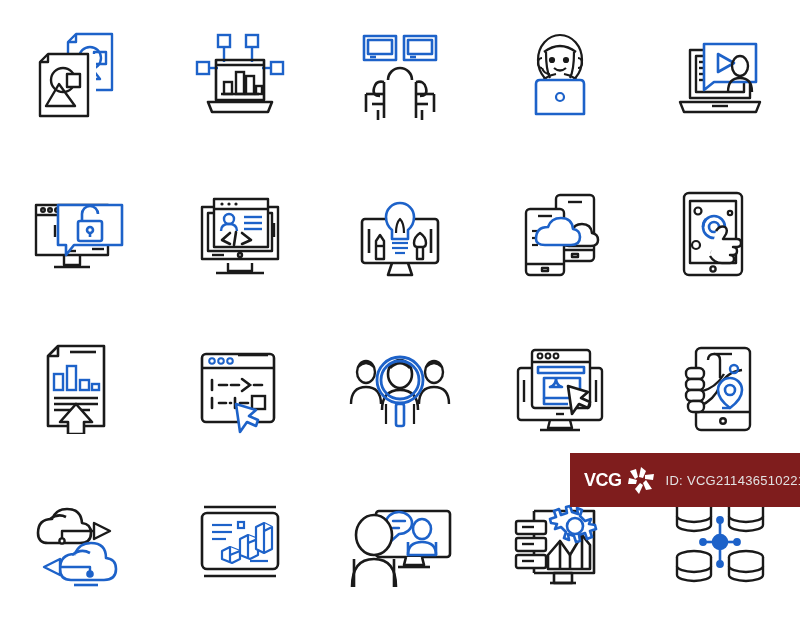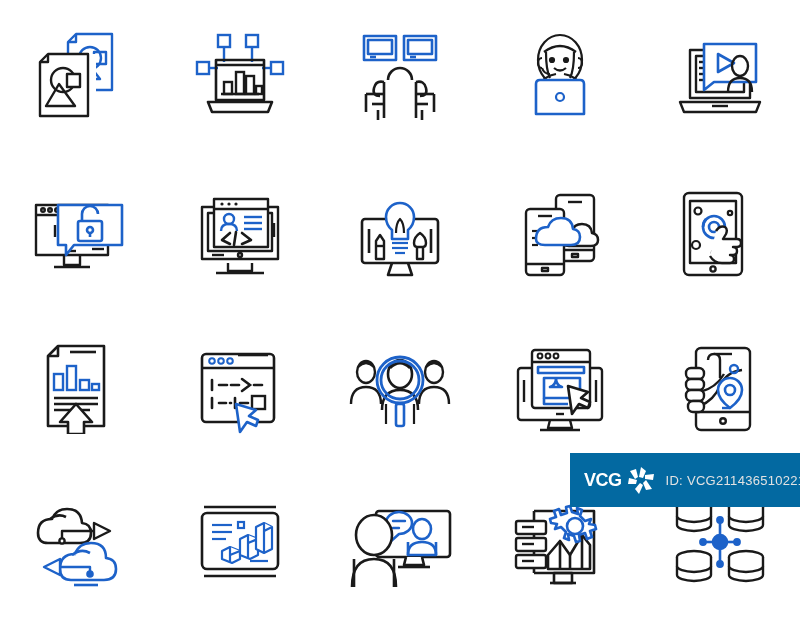--- a/index.html
+++ b/index.html
@@ -29,21 +29,21 @@
   }
   .icon-cell svg {
     display: block;
   }
   .wm {
     position: absolute;
     left: 570px;
     top: 453px;
     width: 230px;
     height: 54px;
-    background: #0369a1;
+    background: #7f1d1d;
     display: flex;
     align-items: center;
     padding-left: 14px;
     gap: 8px;
   }
   .wm-logo {
     display: flex;
     align-items: center;
     gap: 2px;
   }

